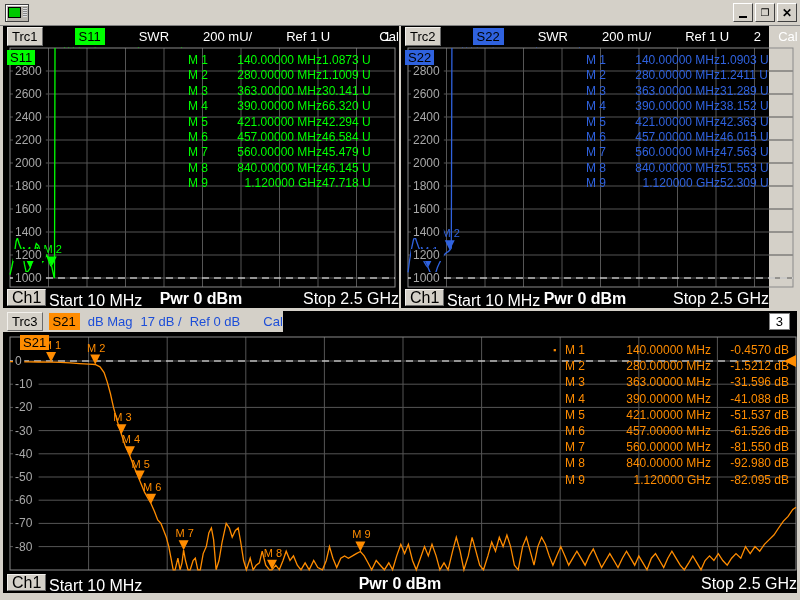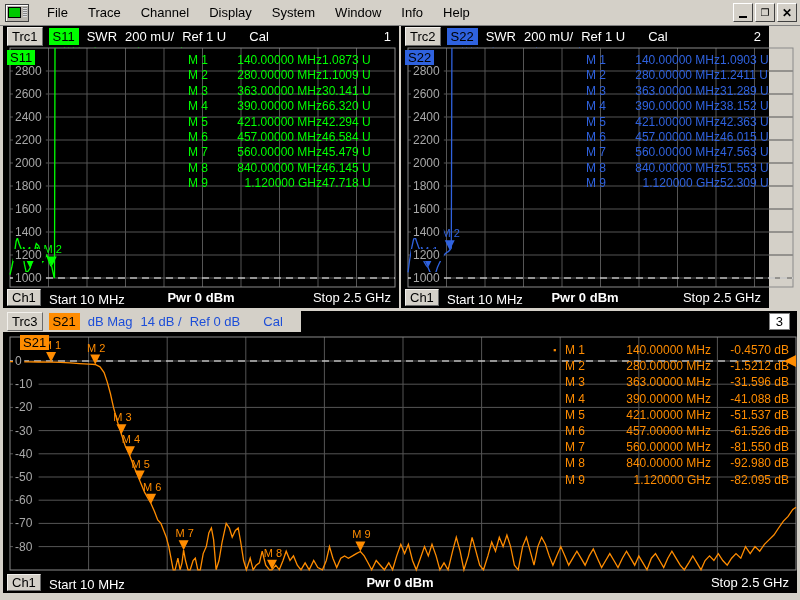--- a/index.html
+++ b/index.html
@@ -24,69 +24,59 @@
   .win-btns{position:absolute;right:3px;top:3px;display:flex;gap:2px;}
   .win-btn{width:18px;height:17px;background:#D4D0C8;
     border:1px solid;border-color:#fff #404040 #404040 #fff;
     display:flex;align-items:center;justify-content:center;font-size:11px;color:#000;}
   .wb-minimize{width:8px;height:2px;background:#000;margin-top:9px;}
   .wb-restore{font-size:10px;line-height:10px;}
   .wb-close{font-weight:bold;font-size:12px;line-height:12px;}
   
   .pane{position:absolute;background:#000;}
   .pane-header{position:absolute;left:0;top:0;right:0;height:21px;
-    display:flex;align-items:center;font-size:13px;background:#000;z-index:2;}
+    display:flex;align-items:center;font-size:13px;background:#000;z-index:2;gap:26px;}
   .trc-box{margin-left:4px;padding:1px 4px;background:#D4D0C8;color:#000;
     border:1px solid;border-color:#f2f0ec #6a6a6a #6a6a6a #f2f0ec;line-height:15px;}
   .param-box{margin-left:6px;padding:1px 4px;color:#000;line-height:15px;}
   .hdr-text{color:#fff;margin-left:8px;white-space:pre;}
   .hdr-cal{margin-left:23px;}
-  .hdr-strip{display:flex;align-items:center;background:#D4D0C8;height:21px;padding-right:18px;}
+  .hdr-strip{display:flex;align-items:center;background:#D4D0C8;height:21px;}
   .hdr-strip .hdr-text{color:#1d4ed8;}
   .win-num{position:absolute;right:8px;top:3px;color:#fff;font-size:13px;}
   .win-num-active{background:#fff;color:#000;padding:0 6px;border:1px solid #808080;top:2px;right:7px;}
   .plot{position:absolute;left:0;}
   .plot svg{display:block;overflow:visible;}
   .trace-tag{position:absolute;left:4px;top:3px;padding:0 3px;font-size:13px;color:#000;z-index:3;}
   .mtable{position:absolute;z-index:3;font-size:12px;}
   .mrow{display:flex;line-height:15.4px;}
   .mrow-tall{line-height:16.2px;}
   .mc-b{width:12px;text-align:left;font-size:9px;}
   .mc-name{width:30px;}
   .mc-name3{width:34px;}
   .mc-freq{width:104px;text-align:right;}
   .mc-freq3{width:112px;text-align:right;}
   .mc-val{width:72px;text-align:left;}
   .mc-val3{width:78px;text-align:right;}
   
-  .chbar{position:absolute;left:0;right:0;bottom:0;height:20px;background:#000;color:#fff;font-size:13px;z-index:2;}
+  .chbar{position:absolute;left:0;right:0;bottom:0;height:20px;background:#000;color:#fff;font-size:16px;z-index:2;}
   .ch-box{position:absolute;left:4px;top:1px;padding:0 4px;background:#D4D0C8;color:#000;
     border:1px solid;border-color:#f2f0ec #6a6a6a #6a6a6a #f2f0ec;line-height:15px;}
   .ch-start{position:absolute;left:46px;top:4px;}
   .ch-pwr{position:absolute;left:50%;transform:translateX(-50%);top:2px;font-weight:bold;}
-  .ch-stop{position:absolute;right:8px;top:2px;}
+  .ch-stop{position:absolute;right:0;top:2px;}
 </style>
 </head>
 <body>
 
 <div class="menubar">
   <div class="app-icon">
     <span class="scr"></span>
     <span class="slots"></span>
   </div>
-  <div style="display:flex;">
-      <span class="menu-item">File</span>
-      <span class="menu-item">Trace</span>
-      <span class="menu-item">Channel</span>
-      <span class="menu-item">Display</span>
-      <span class="menu-item">System</span>
-      <span class="menu-item">Window</span>
-      <span class="menu-item">Info</span>
-      <span class="menu-item">Help</span>
-    </div>
   <div class="win-btns">
       <div class="win-btn">
         <span class="wb-minimize"></span>
       </div>
       <div class="win-btn">
         <span class="wb-restore">❐</span>
       </div>
       <div class="win-btn">
         <span class="wb-close">✕</span>
       </div>
@@ -356,21 +346,21 @@
     <span class="ch-stop">Stop  2.5 GHz</span>
   </div>
 </div>
 
 <div class="pane" id="pane-2" style="left:3px;top:311px;width:794px;height:282px;">
   <div class="pane-header">
     <div class="hdr-strip">
       <span class="trc-box">Trc3</span>
       <span class="param-box pbox" style="background: rgb(255, 140, 0);">S21</span>
       <span class="hdr-text">dB Mag</span>
-      <span class="hdr-text">14 dB /</span>
+      <span class="hdr-text">17 dB /</span>
       <span class="hdr-text">Ref 0 dB</span>
       <span class="hdr-text hdr-cal">Cal</span>
     </div>
     <span class="win-num win-num-active">3</span>
   </div>
   <div class="plot" id="plot-2" style="top:21px;height:241px;width:794px;">
     <div class="trace-tag pbox" style="left: 17px; background: rgb(255, 140, 0);">S21</div>
     <div class="mtable" id="mtable-2" style="right: 8px; top: 10px; color: rgb(255, 140, 0);">
         <div class="mrow mrow-tall">
           <span class="mc-b">▪</span>

